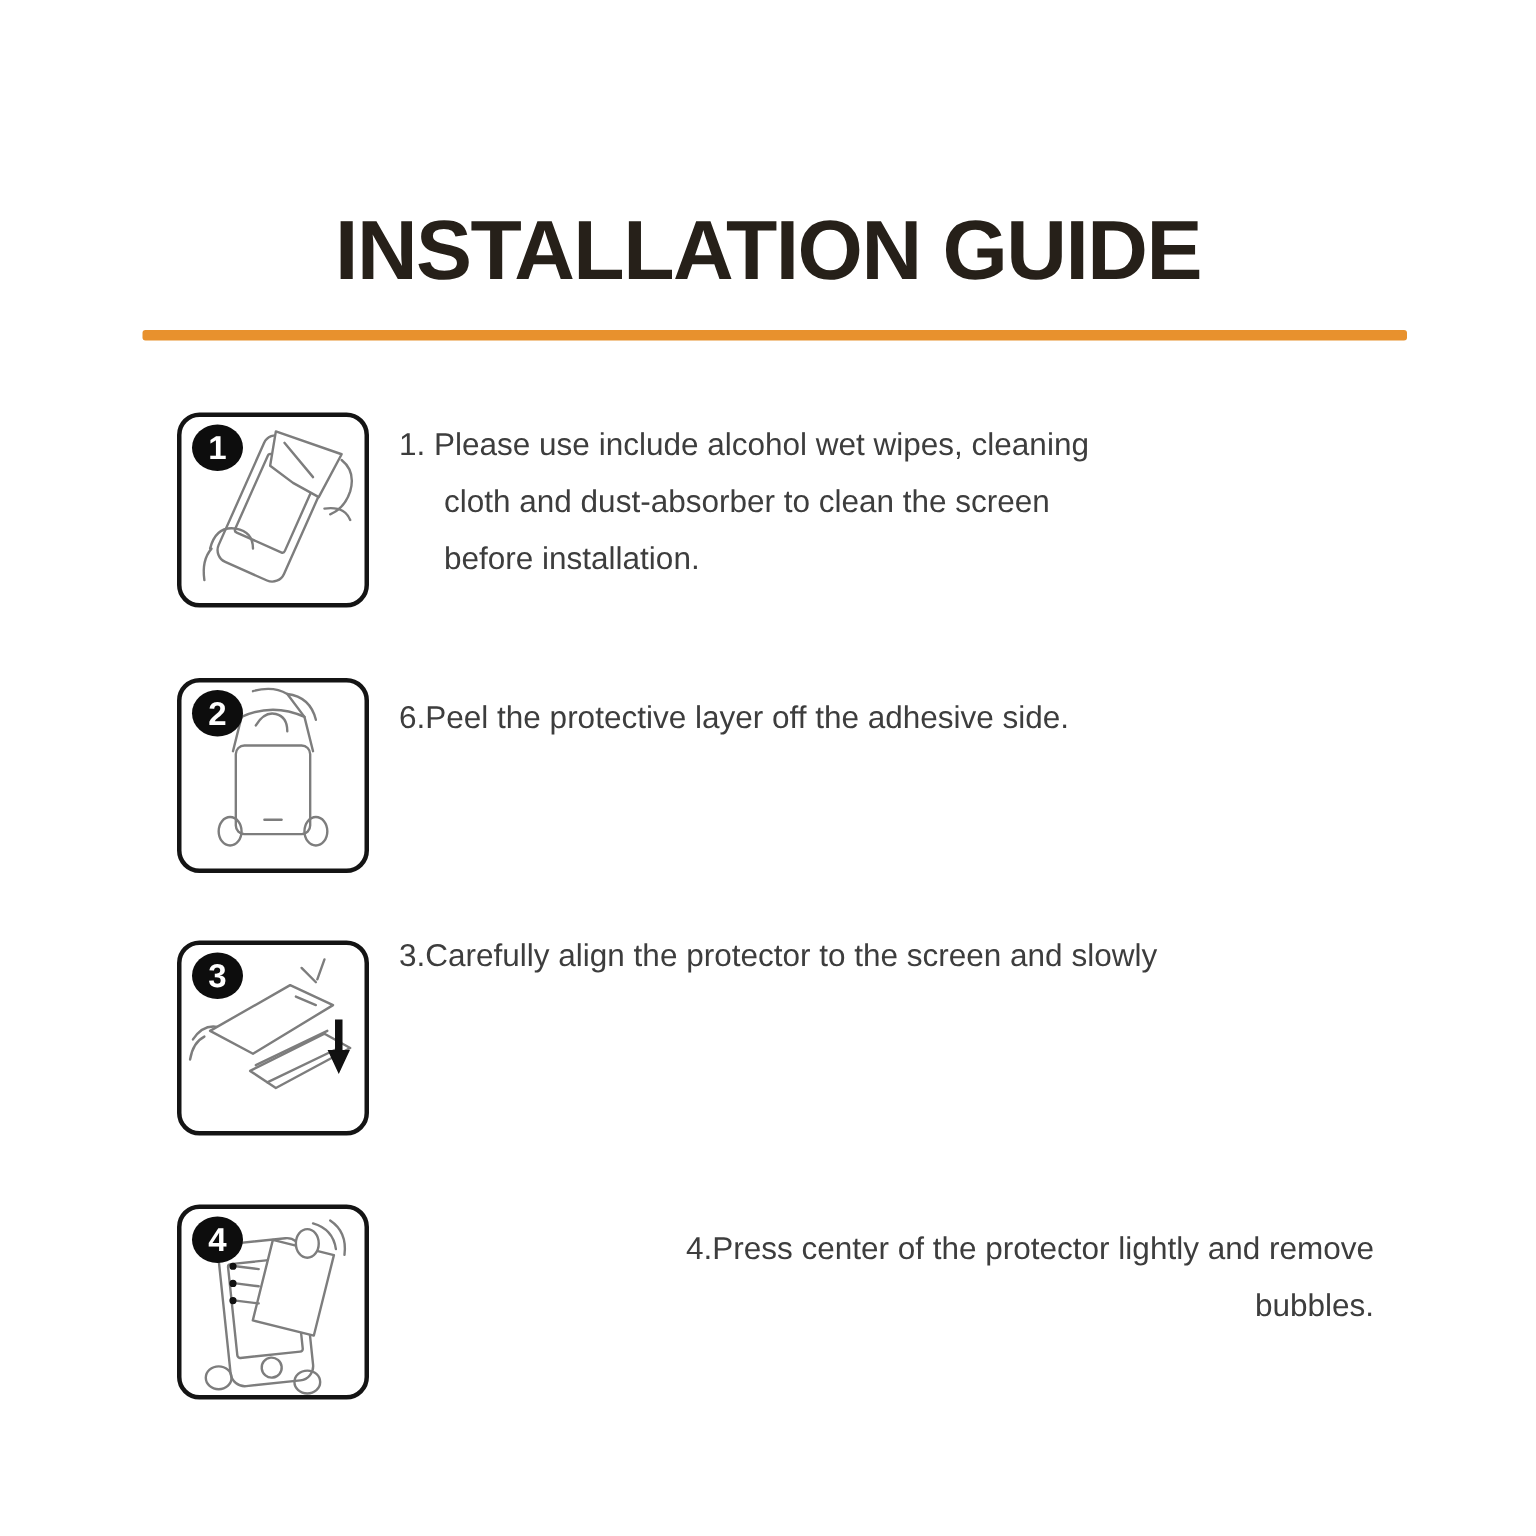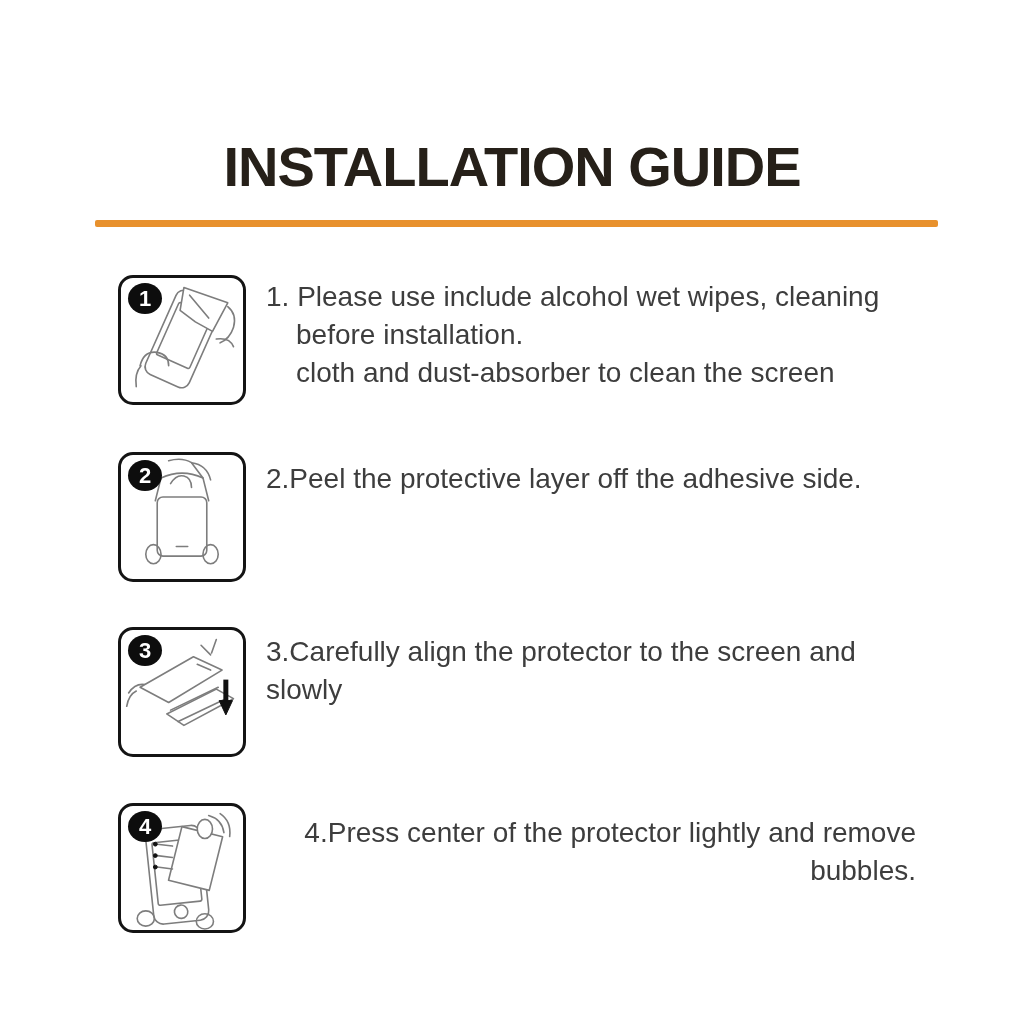--- a/index.html
+++ b/index.html
@@ -26,27 +26,27 @@
     display:flex;align-items:center;justify-content:center;
     color:#fff;font-size:22px;font-weight:700;
   }
   .fig-svg{position:absolute;top:0;left:0;width:100%;height:100%;}
   .fig-svg *{vector-effect:non-scaling-stroke;}
   .art{stroke:#7d7d7d;stroke-width:1.6;fill:none;stroke-linecap:round;stroke-linejoin:round;}
   .art-fill{stroke:#7d7d7d;stroke-width:1.6;fill:#ffffff;stroke-linecap:round;stroke-linejoin:round;}
   .art-dark{stroke:#111;fill:#111;}
   .step-text{
     position:absolute;left:266px;width:650px;
-    font-size:28px;line-height:38px;color:#3d3d3d;
+    font-size:21px;line-height:38px;color:#3d3d3d;
   }
   .step-text .cont{padding-left:30px;}
   
   #fig1{top:275px;} #txt1{top:278px;}
   #fig2{top:452px;} #txt2{top:460px;}
-  #fig3{top:627px;} #txt3{top:633px;}
+  #fig3{top:627px;} #txt3{top:619px;}
   #fig4{top:803px;} #txt4{top:814px;text-align:right;}
 </style>
 </head>
 <body>
 
 <div class="page">
 
   <div class="title">INSTALLATION GUIDE</div>
   <div class="divider"></div>
 
@@ -61,39 +61,39 @@
       <path class="art" d="M72,18 L92,42"></path>
       <path class="art" d="M112,30 q10,8 6,22 q-4,12 -14,16"></path>
       <path class="art" d="M100,64 q14,-2 18,8"></path>
       <path class="art" d="M20,92 q4,-16 18,-14 q12,2 12,14"></path>
       <path class="art" d="M16,114 q-2,-14 5,-22"></path>
     </svg>
     <div class="badge">1</div>
   </div>
   <div class="step-text" id="txt1">
     <div>1. Please use include alcohol wet wipes, cleaning</div>
+    <div class="cont">cloth and dust-absorber to clean the screen</div>
     <div class="cont">before installation.</div>
-    <div class="cont">cloth and dust-absorber to clean the screen</div>
   </div>
 
   <div class="step-figure" id="fig2">
     <svg class="fig-svg" viewBox="0 0 128 130">
       <rect class="art" x="38" y="44" width="52" height="62" rx="6"></rect>
       <path class="art" d="M36,48 L42,24 Q64,14 86,24 L92,48"></path>
       <path class="art" d="M50,6 q14,-4 24,2 l12,16"></path>
       <path class="art" d="M52,30 q6,-10 14,-8 q8,2 8,12"></path>
       <path class="art" d="M74,8 q16,2 20,18"></path>
       <ellipse class="art" cx="34" cy="104" rx="8" ry="10"></ellipse>
       <ellipse class="art" cx="94" cy="104" rx="8" ry="10"></ellipse>
       <line class="art" x1="58" y1="96" x2="70" y2="96"></line>
     </svg>
     <div class="badge">2</div>
   </div>
   <div class="step-text" id="txt2">
-    <div>2.Peel the protective layer off the adhesive side.</div>
+    <div>6.Peel the protective layer off the adhesive side.</div>
   </div>
 
   <div class="step-figure" id="fig3">
     <svg class="fig-svg" viewBox="0 0 128 130">
       <path class="art" d="M8,66 q8,-12 20,-8"></path>
       <path class="art" d="M6,80 q2,-12 10,-16"></path>
       <polygon class="art-fill" points="20,60 76,28 106,42 50,76"></polygon>
       <line class="art" x1="80" y1="36" x2="94" y2="42"></line>
       <polygon class="art-fill" points="48,88 100,62 118,72 66,100"></polygon>
       <line class="art" x1="52" y1="84" x2="102" y2="60"></line>

